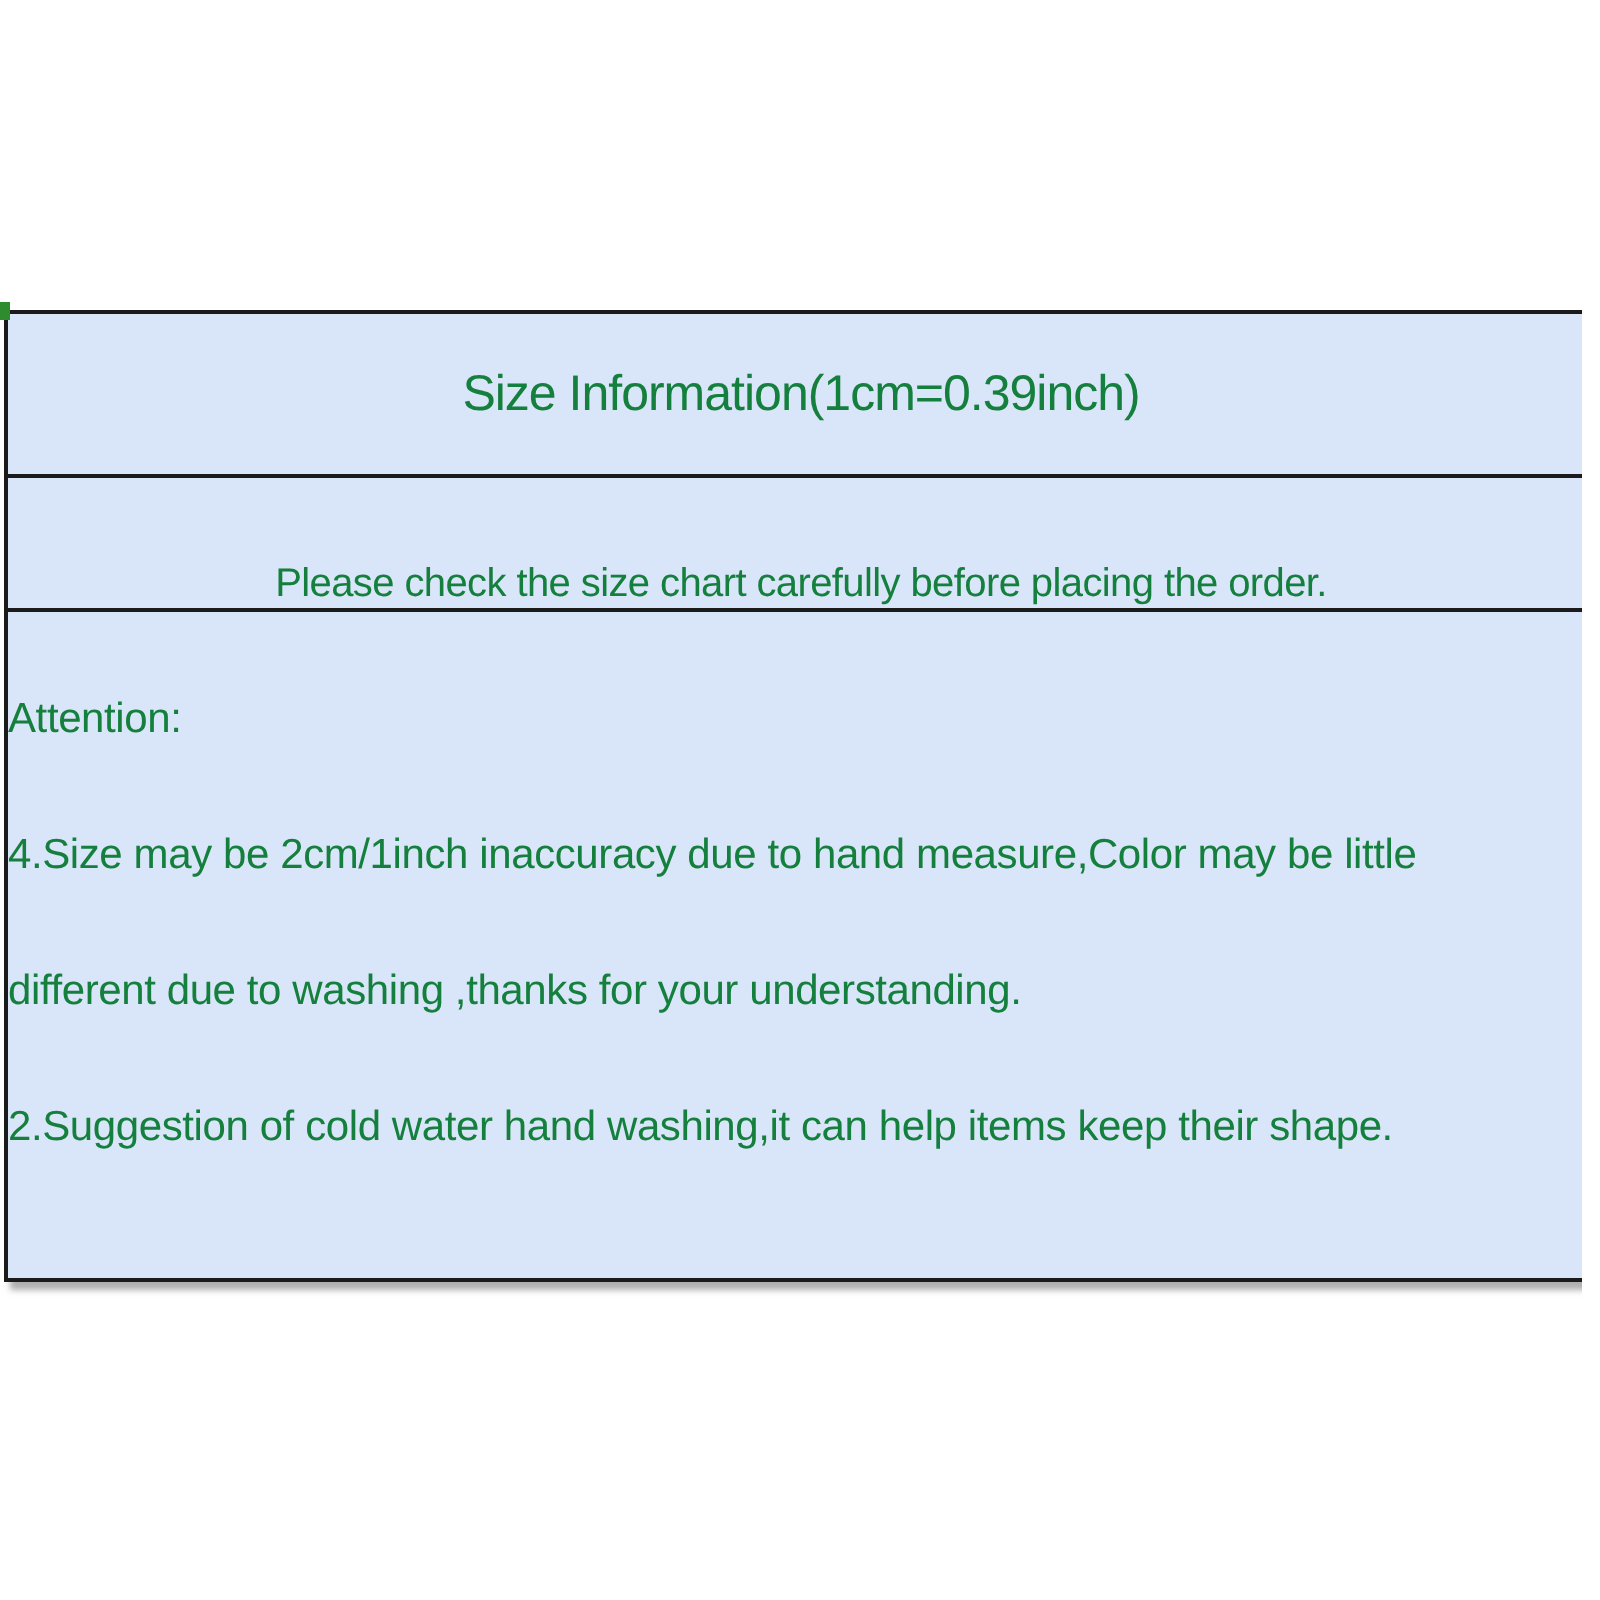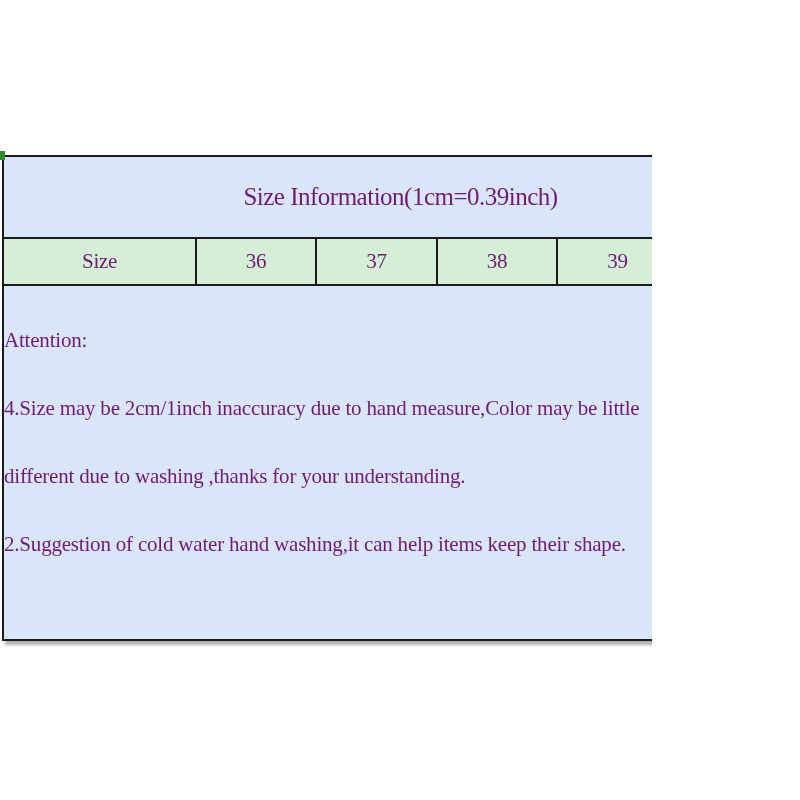--- a/index.html
+++ b/index.html
@@ -2,26 +2,26 @@
 <html><head>
 <meta charset="utf-8">
 <style>
   html, body {
     margin: 0;
     padding: 0;
     background: #ffffff;
   }
   .canvas {
     position: relative;
-    width: 652px;
+    width: 791px;
     height: 800px;
     background: #ffffff;
     overflow: hidden;
-    font-family: Liberation Serif, serif;
-    color: #701a75;
+    font-family: Liberation Sans, sans-serif;
+    color: #15803d;
   }
   .corner-artifact {
     position: absolute;
     left: 0px;
     top: 151px;
     width: 5px;
     height: 9px;
     background: #2e8b2e;
     z-index: 3;
   }
@@ -93,27 +93,22 @@
       <col style="width:120px">
       <col style="width:121px">
       <col style="width:120px">
       <col style="width:121px">
       <col style="width:120px">
     </colgroup>
     <tbody>
       <tr class="row-title">
         <td colspan="6" class="blue-cell title-cell">Size Information(1cm=0.39inch)</td>
       </tr>
-      <tr class="row-size">
-        <td class="green-cell">Size</td>
-        <td class="green-cell">36</td>
-        <td class="green-cell">37</td>
-        <td class="green-cell">38</td>
-        <td class="green-cell">39</td>
-        <td class="green-cell">40</td>
+      <tr class="row-notice">
+        <td colspan="6" class="blue-cell notice-cell">Please check the size chart carefully before placing the order.</td>
       </tr>
       <tr class="row-attention">
         <td colspan="6" class="blue-cell attention-cell">
           <div class="attention-line">Attention:</div>
           <div class="attention-line">4.Size may be 2cm/1inch inaccuracy due to hand measure,Color may be little</div>
           <div class="attention-line">different due to washing ,thanks for your understanding.</div>
           <div class="attention-line">2.Suggestion of cold water hand washing,it can help items keep their shape.</div>
         </td>
       </tr>
     </tbody>

